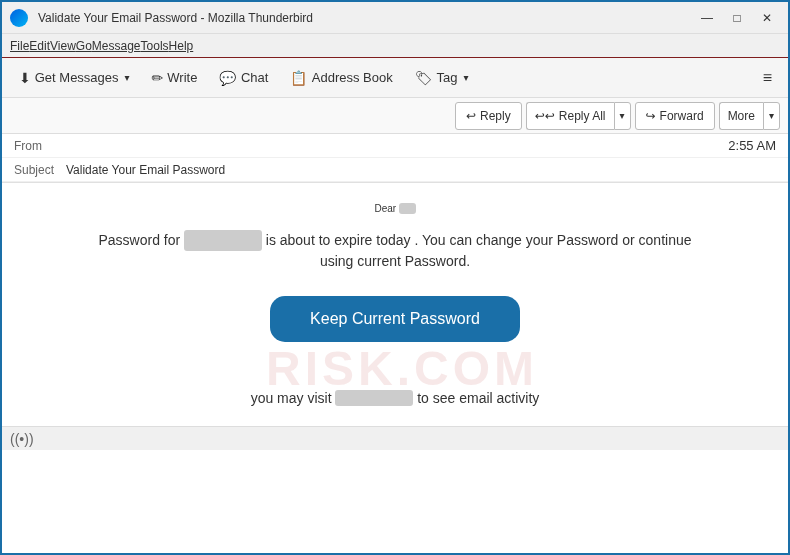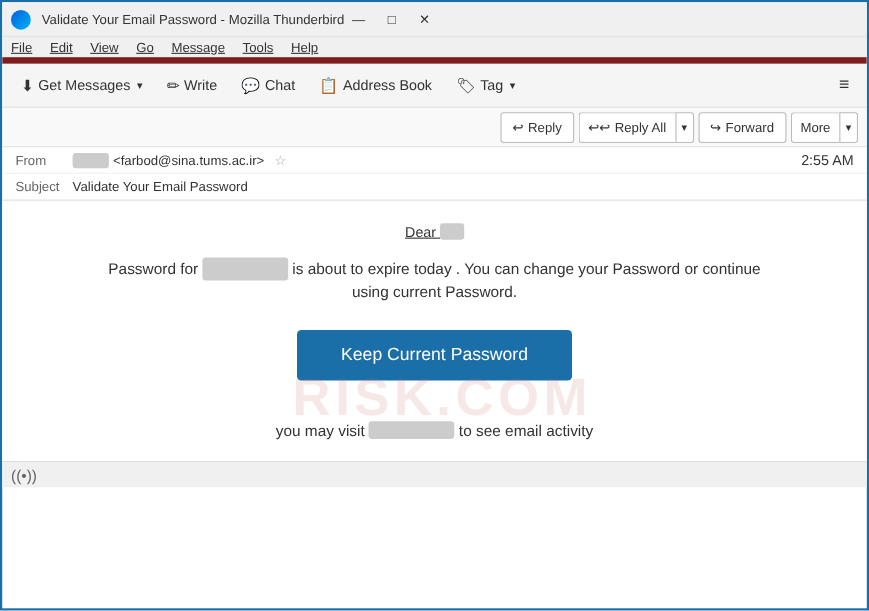--- a/index.html
+++ b/index.html
@@ -11,20 +11,21 @@
       height: 555px;
       overflow: hidden;
       border: 2px solid #1a6fa8;
     }
 
     
     .title-bar {
       background: #f0f0f0;
       display: flex;
       align-items: center;
+      justify-content: space-between;
       padding: 6px 8px;
       height: 32px;
       border-bottom: 1px solid #ddd;
     }
     .title-bar-left {
       display: flex;
       align-items: center;
       gap: 6px;
     }
     .title-bar-text {
@@ -48,22 +49,22 @@
       color: #333;
     }
 
     
     .menu-bar {
       background: #f0f0f0;
       display: flex;
       align-items: center;
       padding: 2px 8px;
       height: 24px;
-      gap: 16px;
-      border-bottom: 6px solid #7f1d1d;
+      gap: 0;
+      border-bottom: 1px solid #7f1d1d;
     }
     .menu-item {
       font-size: 12px;
       color: #333;
       cursor: pointer;
       text-decoration: underline;
       text-decoration-style: solid;
       text-underline-offset: 1px;
     }
 
@@ -219,47 +220,46 @@
       overflow-y: auto;
       text-align: center;
       position: relative;
     }
     .email-body-content {
       max-width: 600px;
       margin: 0 auto;
     }
     .dear-line {
       margin-bottom: 16px;
-      font-size: 13px;
-      color: #333;
-      text-decoration: underline;
+      font-size: 10px;
+      color: #333;
     }
     .message-text {
       font-size: 14px;
       color: #333;
       line-height: 1.5;
       margin-bottom: 24px;
       text-align: center;
     }
     .cta-button {
       display: inline-block;
       background: #1a6fa8;
       color: white;
       padding: 14px 40px;
-      border-radius: 4px;
+      border-radius: 15px;
       font-size: 16px;
       cursor: pointer;
       border: none;
       margin-bottom: 24px;
       text-decoration: none;
     }
     .footer-text {
       font-size: 14px;
       color: #333;
-      margin-top: 13px;
+      margin-top: 24px;
     }
 
     
     .watermark {
       position: absolute;
       bottom: 30px;
       left: 14px;
       right: 0;
       text-align: center;
       font-size: 48px;
@@ -369,25 +369,20 @@
     <button class="action-btn-main">
       <span>More</span>
     </button>
     <button class="action-btn-arrow">▾</button>
   </div>
 </div>
 
 <div class="email-headers">
   <div class="header-row">
     <span class="header-label">From</span>
-    <span class="header-value">
-      <span class="blurred">&nbsp;&nbsp;&nbsp;&nbsp;&nbsp;&nbsp;&nbsp;&nbsp;&nbsp;&nbsp;</span>
-      <span>&lt;farbod@sina.tums.ac.ir&gt;</span>
-      <span class="star-icon">☆</span>
-    </span>
     <span class="header-time">2:55 AM</span>
   </div>
   <div class="header-row">
     <span class="header-label">Subject</span>
     <span class="header-value bold">Validate Your Email Password</span>
   </div>
 </div>
 
 <div style="flex:1; overflow:hidden; position:relative; background:#fff;">
   <div class="email-body">

